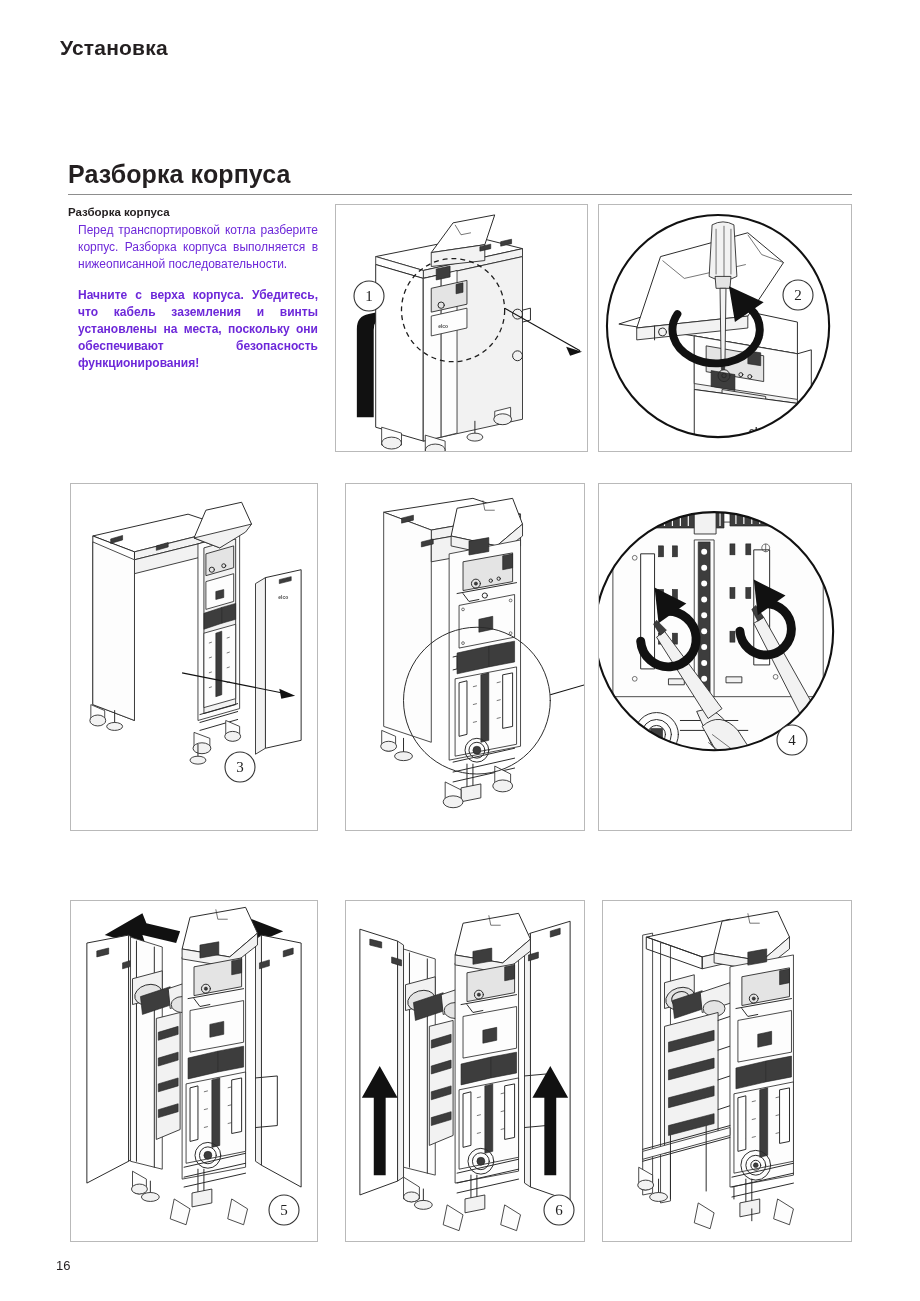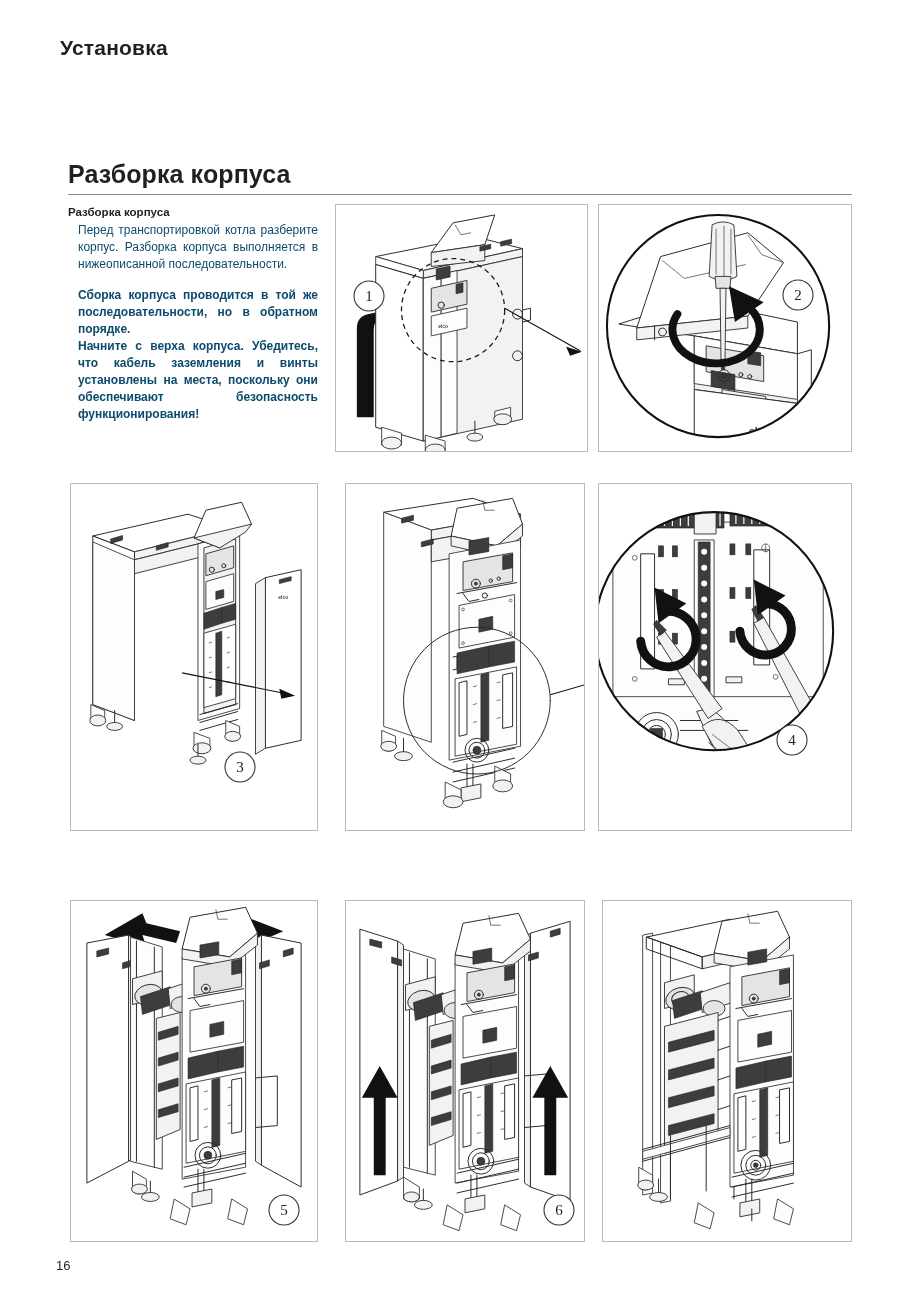--- a/index.html
+++ b/index.html
@@ -22,21 +22,21 @@
     font-size:25px;font-weight:bold;letter-spacing:.1px;color:#231f20;
   }
   .title-rule{
     position:absolute;left:68px;top:194px;width:784px;height:1px;background:#8d8d8d;
   }
 
   
   .text-col{position:absolute;left:68px;top:205px;width:250px;}
   .sub-head{font-size:11.5px;font-weight:bold;line-height:1.35;color:#231f20;margin-bottom:1px;}
   .para{
-    font-size:12px;line-height:1.42;color:#0c4a6e;
+    font-size:12px;line-height:1.42;color:#6d28d9;
     text-align:justify;text-justify:inter-word;
     margin:0 0 0 0;padding-left:10px;
   }
   .para.bold{font-weight:bold;padding-left:10px;}
   .gap{height:14px;}
 
   
   .panel{position:absolute;border:1px solid #b9b9b9;background:#fff;box-sizing:border-box;overflow:hidden;}
   .panel svg{display:block;width:100%;height:100%;}
 
@@ -69,21 +69,20 @@
 <div class="page">
 
   <div class="running-head">Установка</div>
   <div class="section-title">Разборка корпуса</div>
   <div class="title-rule"></div>
 
   <div class="text-col">
     <div class="sub-head">Разборка корпуса</div>
     <p class="para">Перед транспортировкой котла разберите корпус. Разборка корпуса выполняется в нижеописанной последовательности.</p>
     <div class="gap"></div>
-    <p class="para bold">Сборка корпуса проводится в той же последовательности, но в обратном порядке.</p>
     <p class="para bold">Начните с верха корпуса. Убедитесь, что кабель заземления и винты установлены на места, поскольку они обеспечивают безопасность функционирования!</p>
   </div>
 
   <div class="panel" style="left:335px;top:204px;width:253px;height:248px;">
     <svg viewBox="0 0 253 248">
 
       <path class="arrowblk" d="M21 214 L21 125 Q21 112 33 110 L55 105 L42 88 L92 80 L80 124 L66 108 L47 113 Q38 115 38 126 L38 214 Z"></path>
 
       <g>
 

